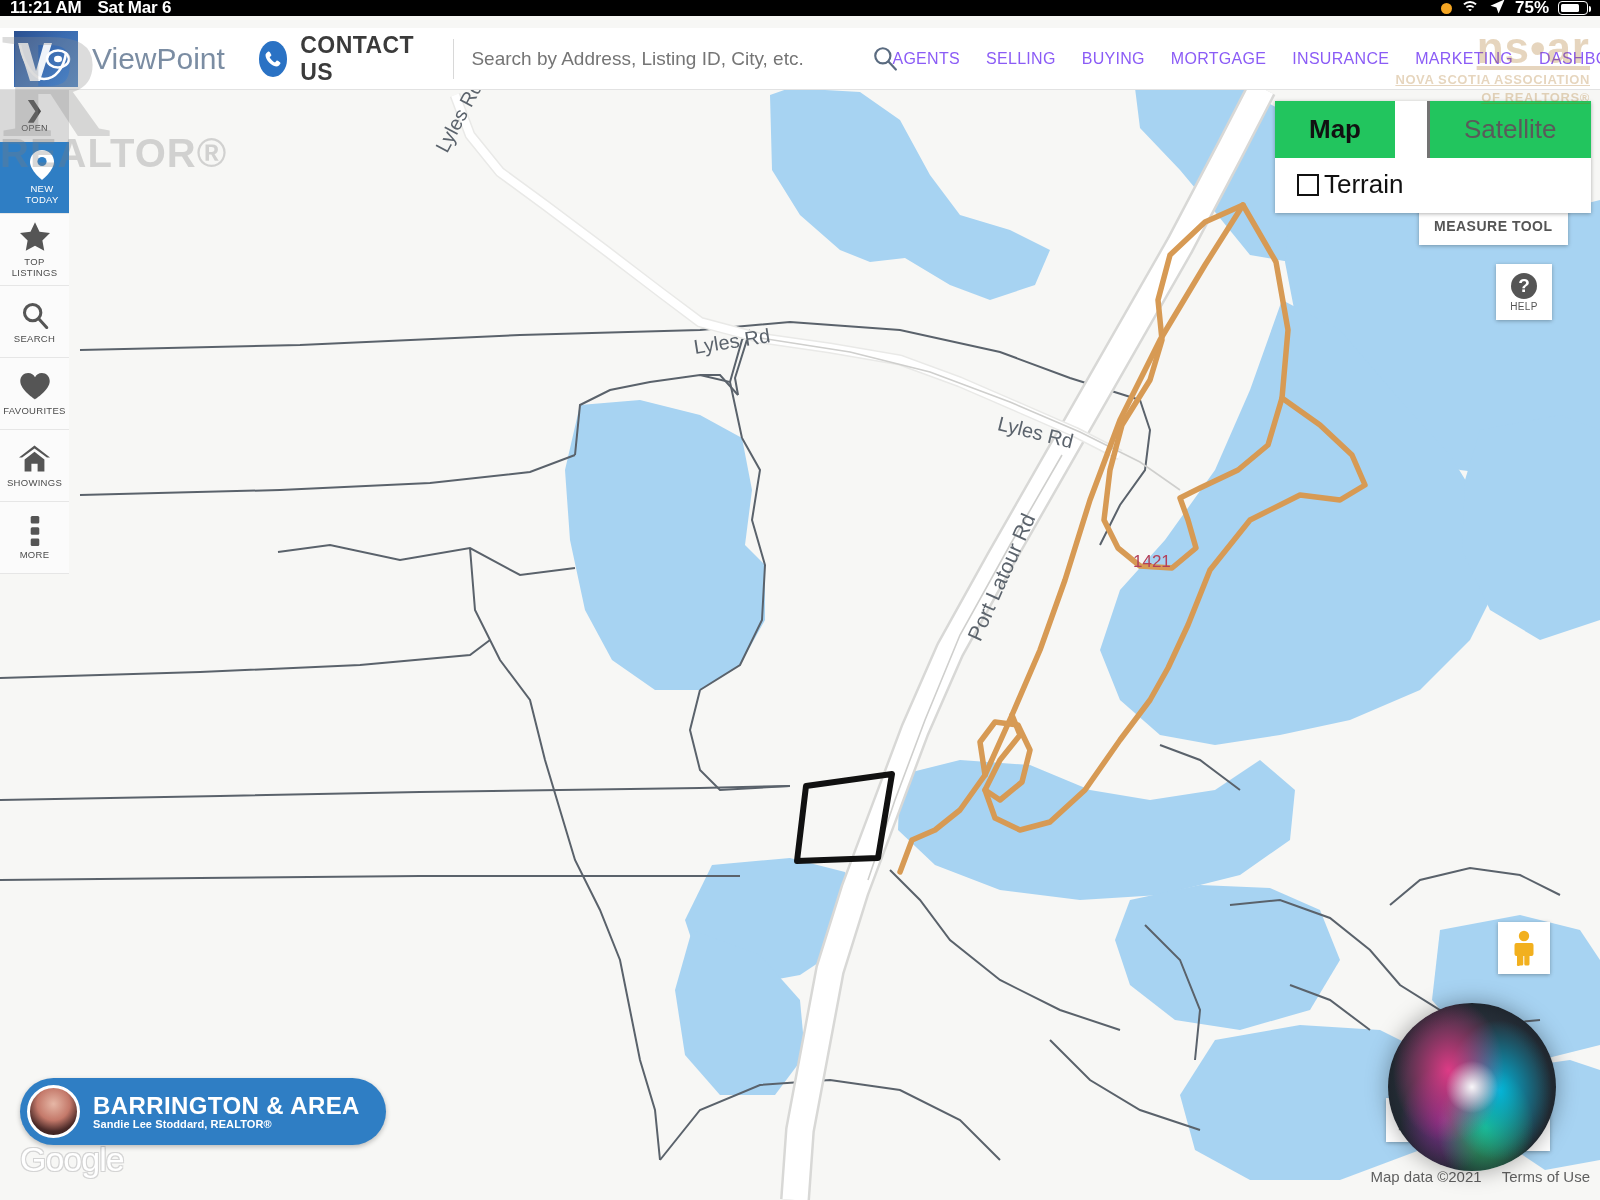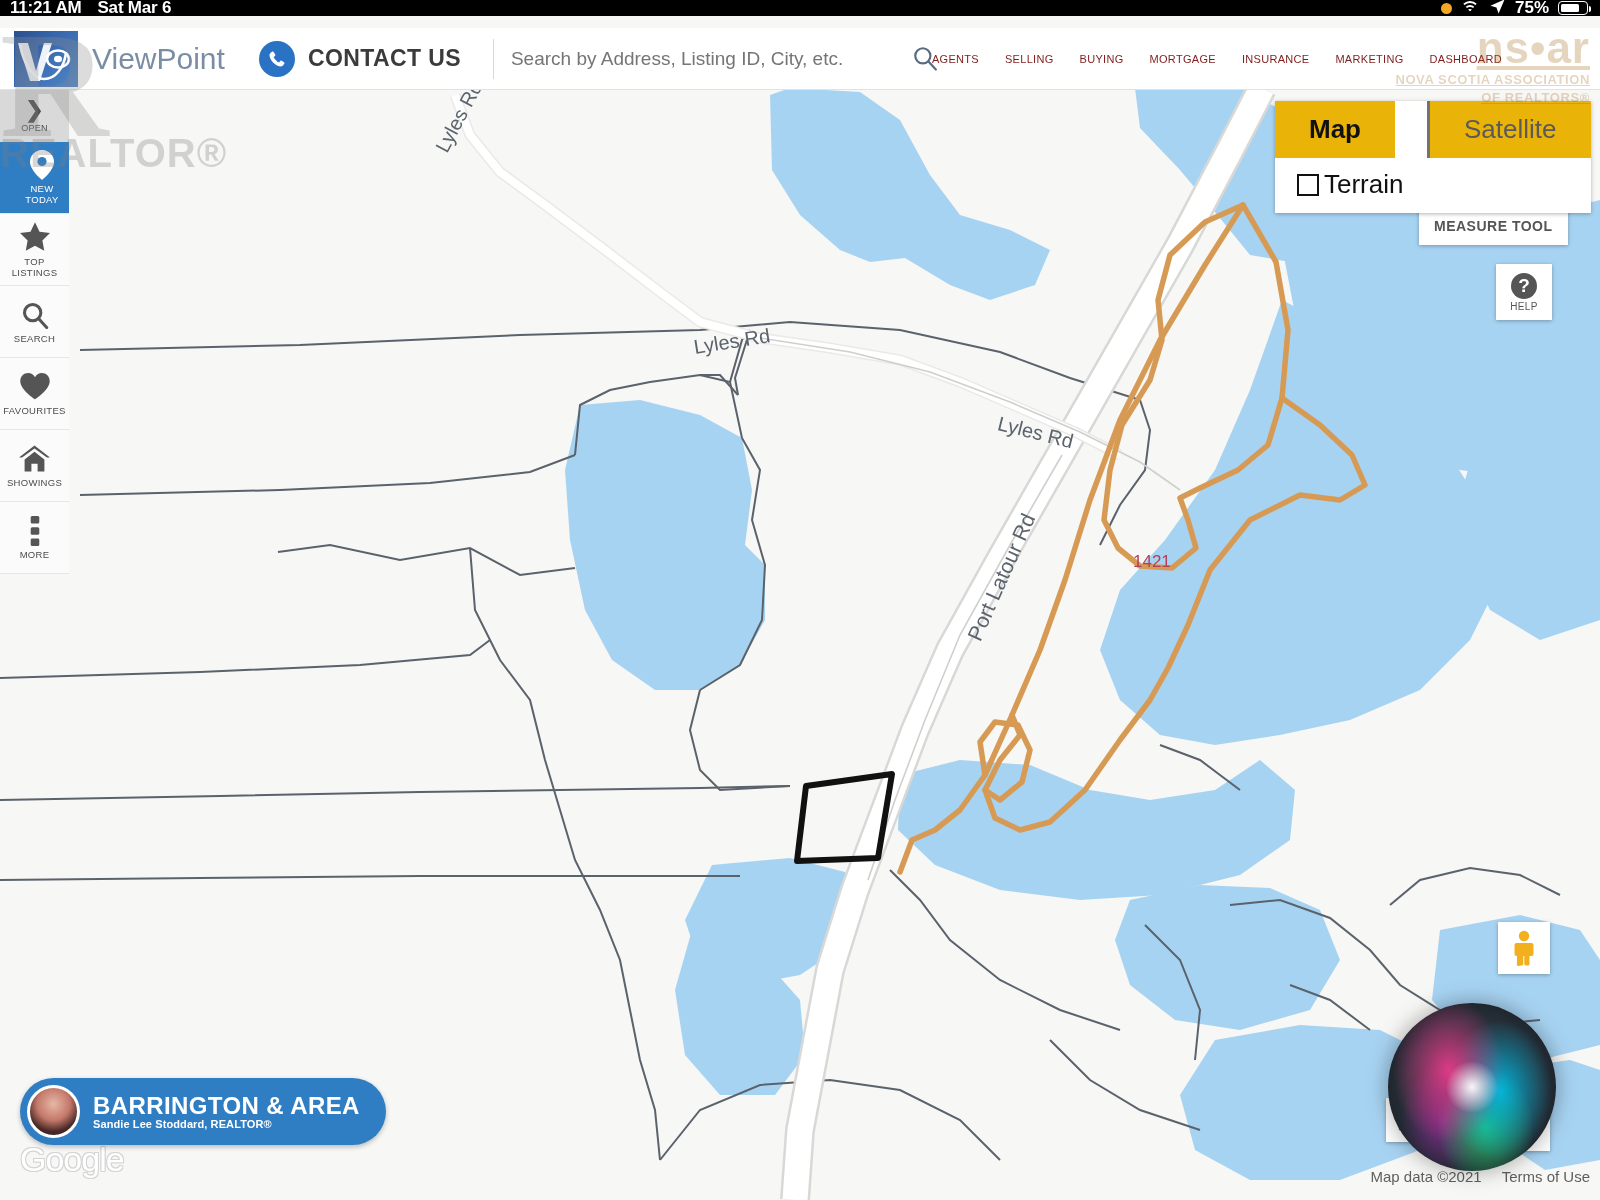--- a/index.html
+++ b/index.html
@@ -54,21 +54,21 @@
                     display: flex; align-items: center; justify-content: center; color:#fff; font-size: 18px;}
   .contact-label { font-size: 23px; font-weight: bold; color: #3b3b3b; letter-spacing: .4px; }
   .searchwrap { margin-left: 32px; position: relative; flex: 0 0 auto; }
   .search-input {
     width: 412px; height: 40px; border: none; border-left: 1px solid #d8d8d8;
     padding-left: 17px; font-size: 19px; color: #9aa0a6; background: transparent;
     font-family: "Liberation Sans", sans-serif; outline: none;
   }
   .search-icon-btn { position: absolute; right: -35px; top: 6px; width: 28px; height: 28px; color:#5a6b80; }
   .navlinks { display: flex; align-items: center; gap: 0px; margin-left: 14px; }
-  .navlink { font-size: 11px; color: #7f1d1d; letter-spacing: .3px; padding: 0 13px; cursor: pointer; white-space: nowrap; }
+  .navlink { font-size: 16px; color: #8b5cf6; letter-spacing: .3px; padding: 0 13px; cursor: pointer; white-space: nowrap; }
 
   
   .wm-realtor { position: absolute; left: 0px; top: 24px; z-index: 160; pointer-events:none; opacity: .30; }
   .wm-realtor .bigR { font-size: 150px; font-weight: bold; color: #8d8d8d; line-height: .82; font-family: "Liberation Serif", serif;}
   .wm-realtor .word { font-size: 40px; font-weight: bold; color: #7d7d7d; letter-spacing: 1px; margin-top: -16px; }
   .wm-nsar { position: absolute; right: 10px; top: 26px; z-index: 160; pointer-events:none;
              opacity: .26; text-align: right; color:#a16207;text-decoration:underline; }
   .wm-nsar .n1 { font-size: 44px; font-weight: bold; letter-spacing: 1px; line-height: 1; }
   .wm-nsar .n2 { font-size: 13px; font-weight: bold; letter-spacing: .6px; line-height: 1.25; margin-top: 2px;}
 
@@ -95,21 +95,21 @@
   
   .map { position: absolute; inset: 0; background: #f7f7f5; z-index: 10; }
   .map svg { display: block; }
 
   
   .maptype {
     position: absolute; top: 101px; left: 1275px; z-index: 120;
     box-shadow: 0 1px 4px rgba(0,0,0,.3); font-family: "Liberation Sans", sans-serif;
   }
   .mt-row { display: flex; background: #fff; }
-  .mt-btn { padding: 13px 34px; font-size: 26px; color: #5a5a5a; cursor: pointer; background: #eab308; }
+  .mt-btn { padding: 13px 34px; font-size: 26px; color: #5a5a5a; cursor: pointer; background: #22c55e; }
   .mt-btn.sel { color: #111; font-weight: bold; }
   .mt-btn + .mt-btn { border-left: 3px solid #737373; margin-left: 32px; }
   .mt-terrain { background: #fff; padding: 11px 22px 13px 22px; display: flex; align-items: center; gap: 5px; cursor: pointer; }
   .mt-check { width: 22px; height: 22px; border: 2.5px solid #111; background: #fff; }
   .mt-terrain span { font-size: 26px; color: #111; }
   .measure {
     position: absolute; top: 207px; left: 1419px; z-index: 118; background: #fff;
     padding: 11px 15px; font-size: 14px; color: #555; letter-spacing: .5px; font-weight: bold;
     box-shadow: 0 1px 4px rgba(0,0,0,.3); cursor: pointer;
   }

